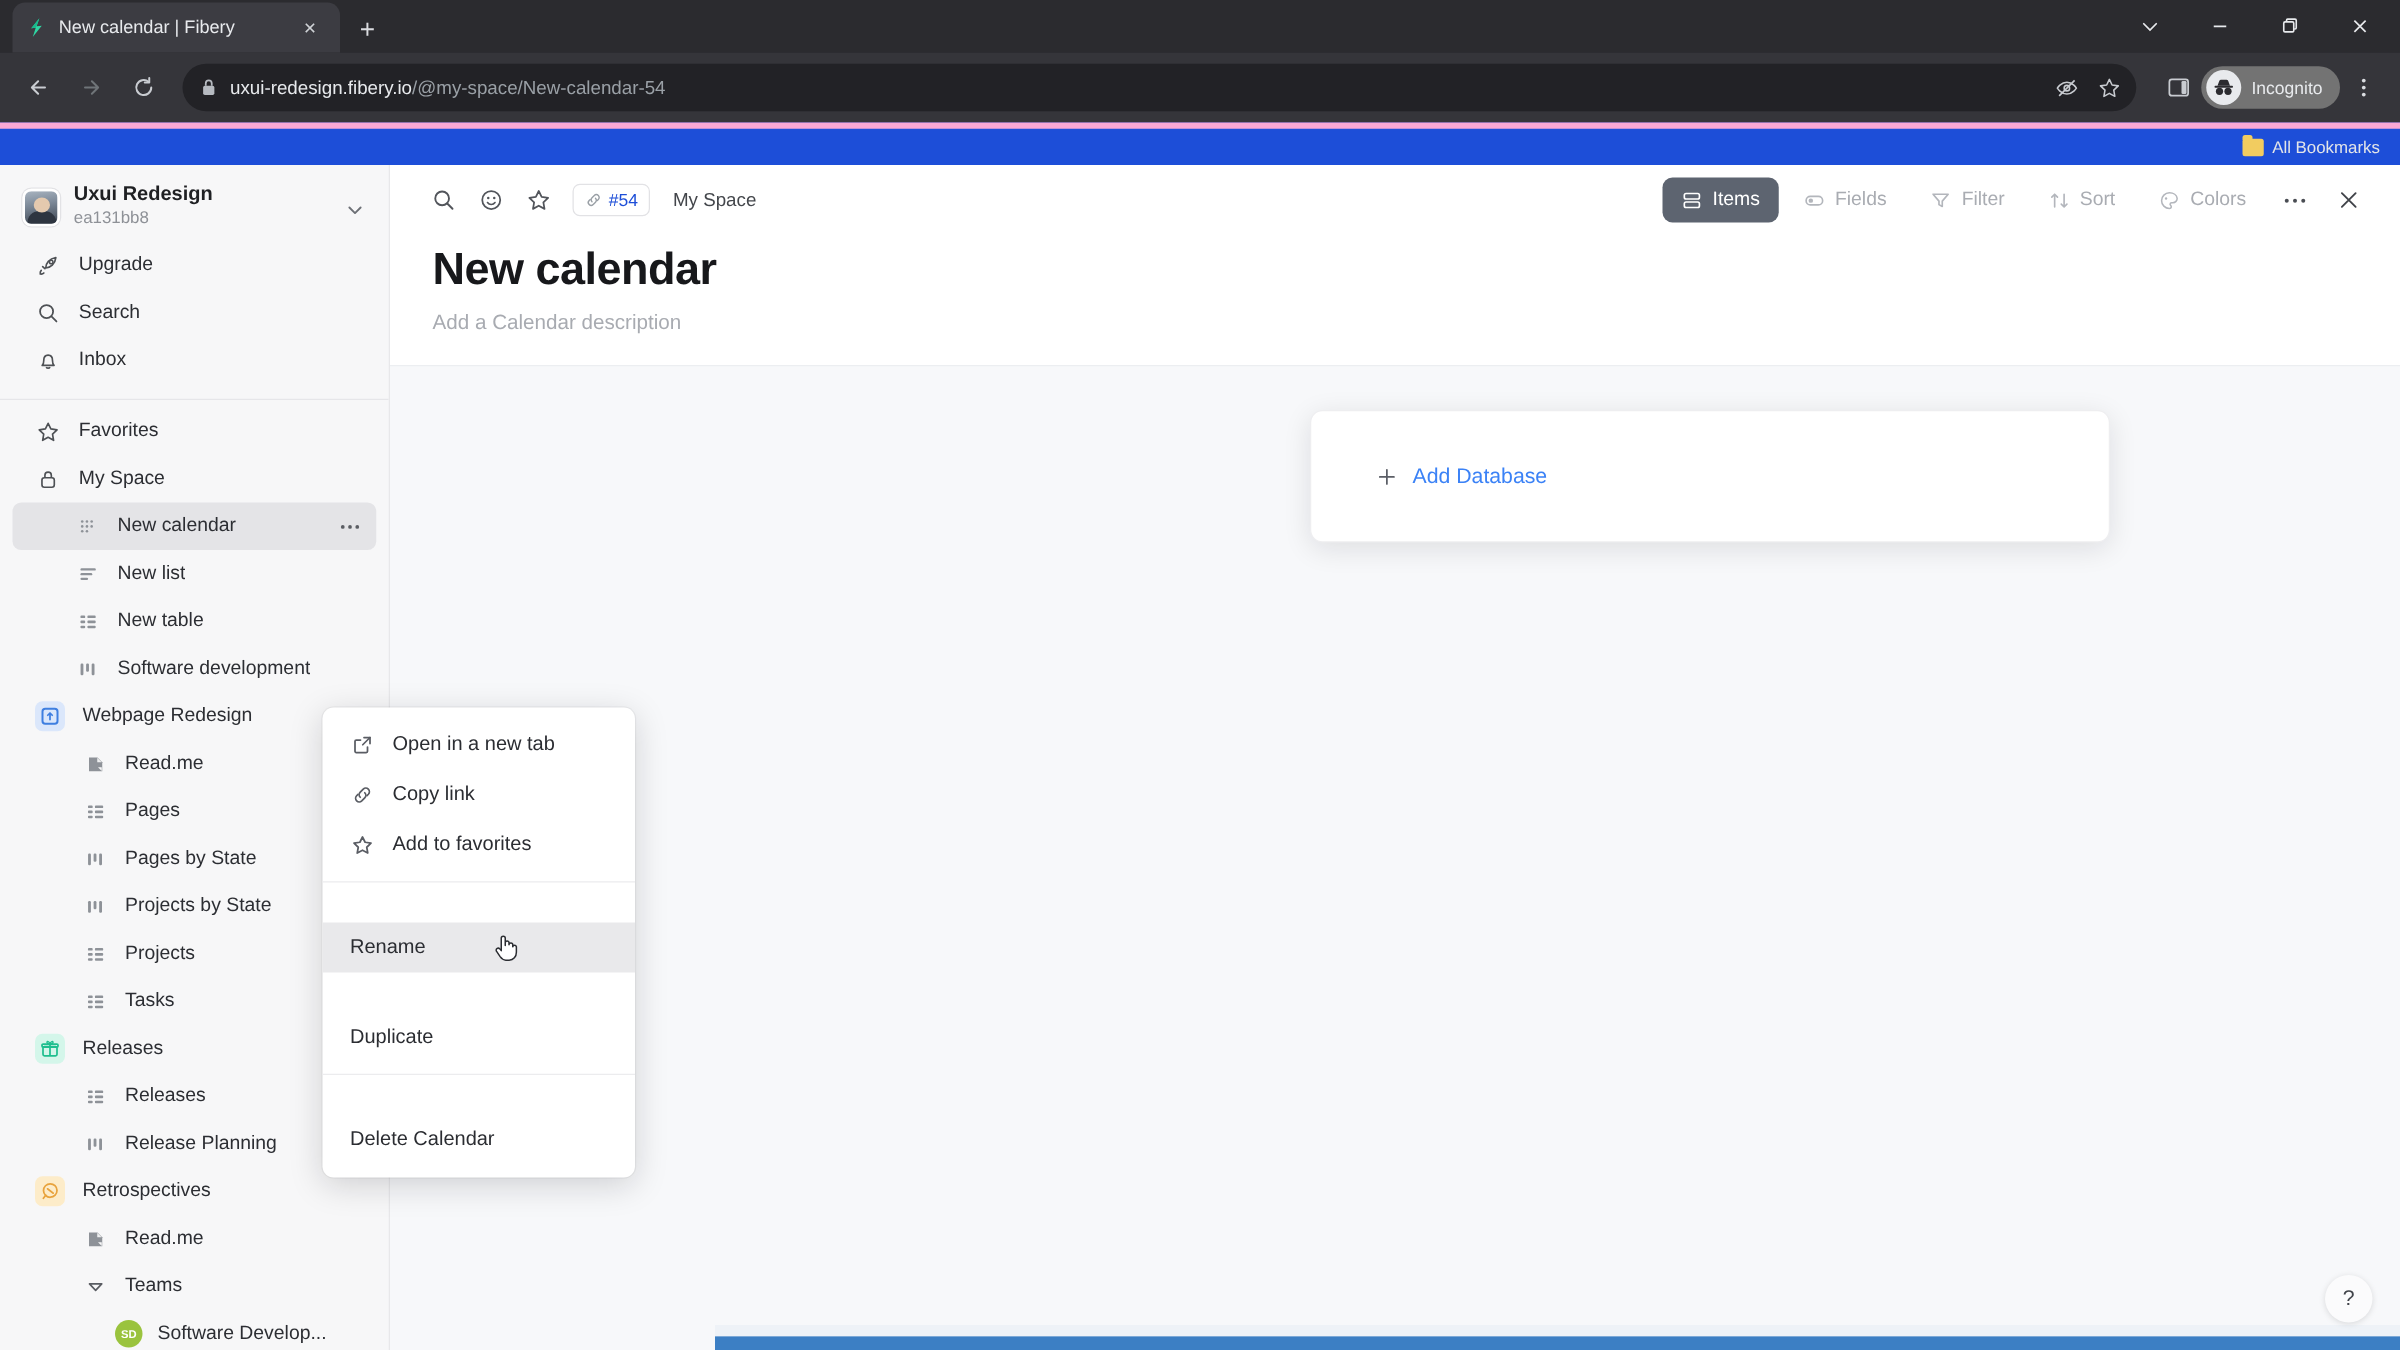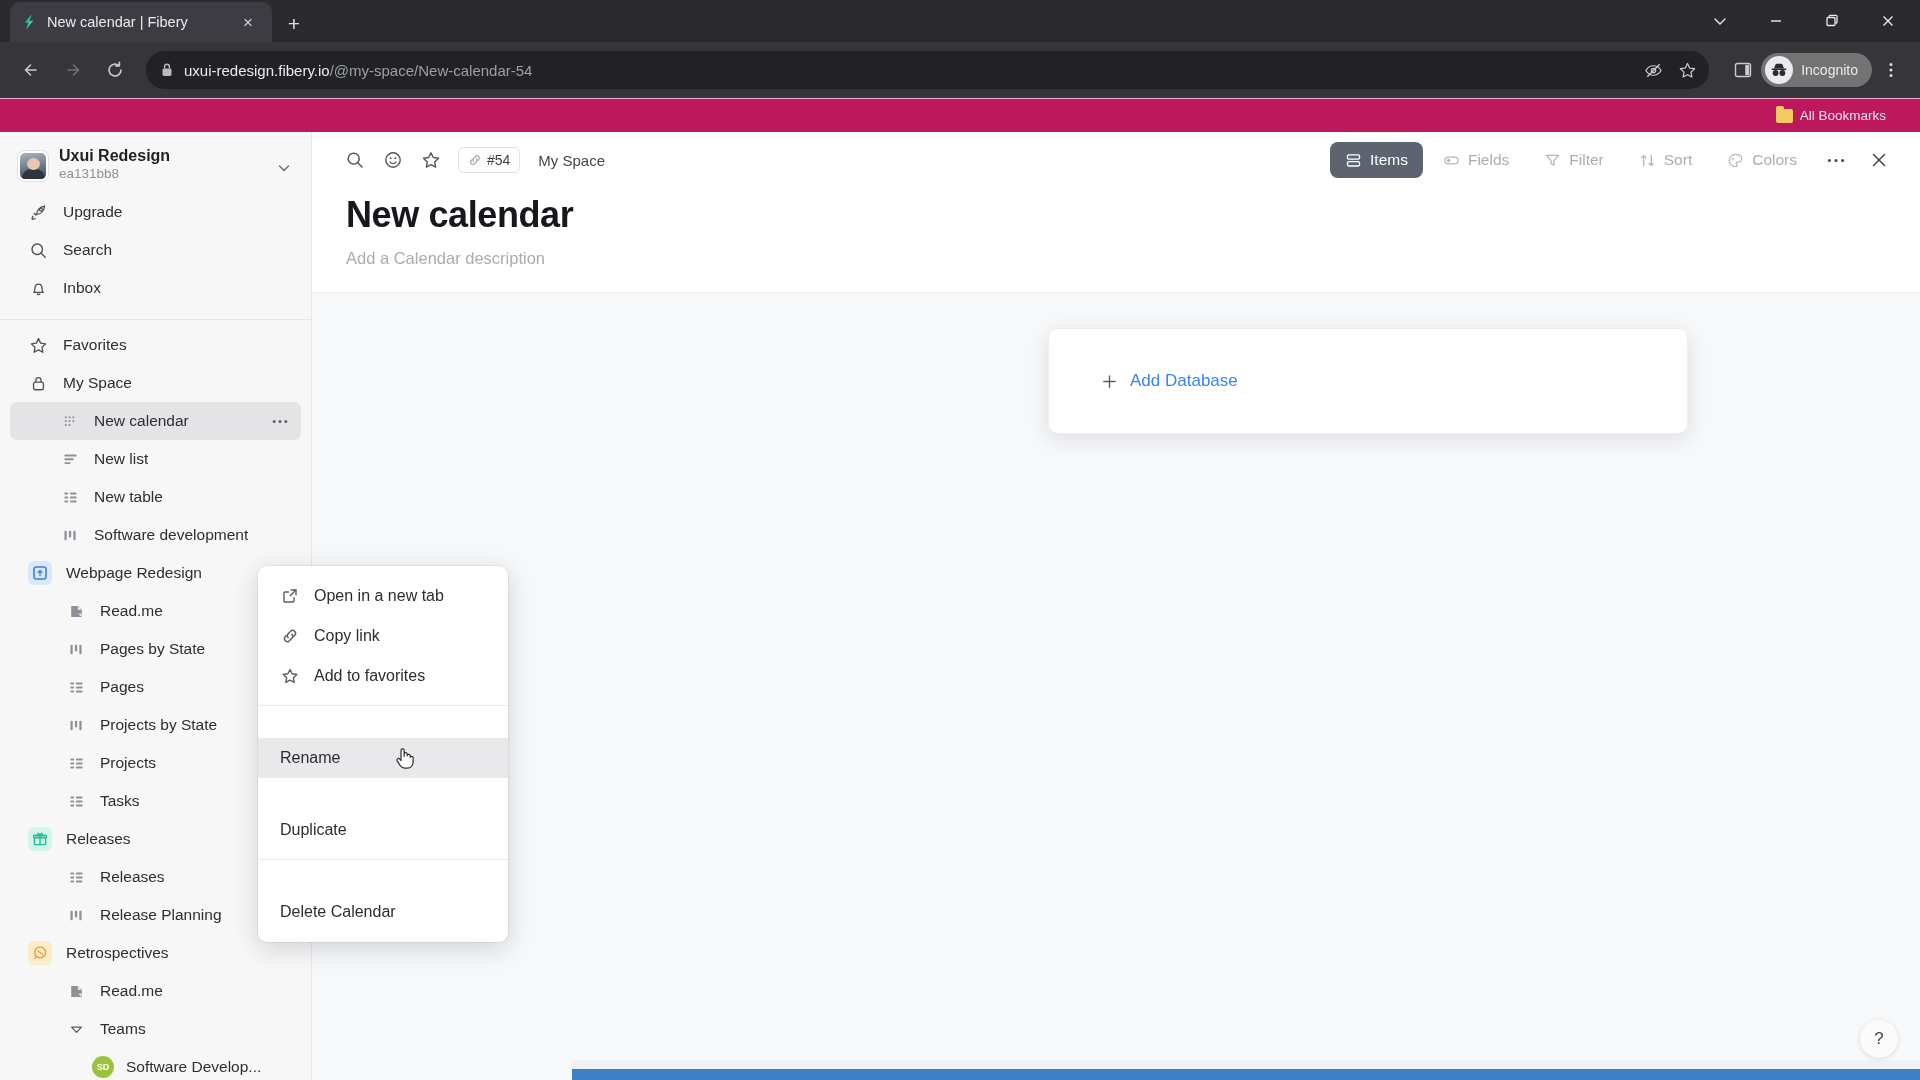--- a/index.html
+++ b/index.html
@@ -55,22 +55,22 @@
   .omni-icon { width: 32px; height: 32px; display:flex;align-items:center;justify-content:center;color:#c9ccd1; }
   .tb-right { display: flex; align-items: center; gap: 2px; margin-left: 6px; }
   .incog-pill {
     height: 34px; background: #737373; border-radius: 18px; display: flex; align-items: center;
     gap: 8px; padding: 0 14px 0 4px; color: #e8eaed; font-size: 14px;
   }
   .incog-av { width: 28px; height: 28px; border-radius: 50%; background: #e8eaed; display:flex;align-items:center;justify-content:center; }
   .kebab { width: 34px; height: 34px; display:flex;align-items:center;justify-content:center; color:#dadce0; font-size: 19px; letter-spacing:0; }
 
   .bookmarkbar {
-    height: 34px; background: #be185d; display: flex; align-items: center; justify-content: flex-end;
-    padding-right: 26px; border-top: 1px solid #f9a8d4;
+    height: 34px; background: #1d4ed8; display: flex; align-items: center; justify-content: flex-end;
+    padding-right: 8px; border-top: 5px solid #f9a8d4;
   }
   .bm-item { display: flex; align-items: center; gap: 7px; color: #e3e5e8; font-size: 13.5px; padding: 4px 8px; border-radius:5px; }
   .bm-folder { width: 17px; height: 14px; background: #f2cc60; border-radius: 2px 2px 2px 2px; position: relative; }
   .bm-folder:before { content:""; position:absolute; left:0; top:-3px; width:8px;height:4px;background:#f2cc60;border-radius:2px 2px 0 0;}
 
   
   #app { flex: 1; display: flex; background: #ffffff; position: relative; overflow: hidden; }
 
   
   #sidebar {
@@ -121,21 +121,21 @@
   }
   .team-av { width: 22px;height:22px;border-radius:50%;background:#9ac33e;color:#fff;font-size:9px;
     display:flex;align-items:center;justify-content:center; flex:0 0 22px; font-weight:700;}
 
   
   #main { flex: 1; display: flex; flex-direction: column; background: #fff; position: relative; min-width: 0; }
   .main-top { height: 56px; display: flex; align-items: center; padding: 0 22px 0 26px; gap: 4px; }
   .mt-icon { width: 34px; height: 34px; border-radius: 6px; display:flex;align-items:center;justify-content:center; color:#52555b; }
   .id-chip {
     display: flex; align-items: center; gap: 5px; height: 26px; padding: 0 9px;
-    border: 1px solid #e2e2e5; border-radius: 6px; color: #404040; font-size: 14px; margin-left: 6px;
+    border: 1px solid #e2e2e5; border-radius: 6px; color: #1d4ed8; font-size: 14px; margin-left: 6px;
   }
   .space-crumb { margin-left: 14px; font-size: 15px; color: #43464b; }
   .mt-right { margin-left: auto; display: flex; align-items: center; gap: 5px; }
   .seg-btn {
     display:flex;align-items:center;gap:8px;height:36px;padding:0 15px;border-radius:8px;
     font-size:15.5px; color:#a9acb2;
   }
   .seg-btn.on { background:#5d6470; color:#fff; }
   .mt-plain { width:38px;height:36px;border-radius:8px;display:flex;align-items:center;justify-content:center;color:#4a4d53;}
 
@@ -457,110 +457,110 @@
               <path d="M10.4 3.4 v3.8 h3.8" fill="#fff" opacity=".85"></path>
               <path d="M11 11.4 h3.2 v3.2" fill="#f7f7f8"></path>
             </svg>
           </span>
           <span class="sb-label">Read.me</span>
         </div>
         <div class="sb-row child2">
           <span class="ic">
             <svg width="17" height="17" viewBox="0 0 18 18">
                 <g fill="#8e9298">
+                  <rect x="2.5" y="3.6" width="4" height="2.2" rx=".8"></rect>
+                  <rect x="8.4" y="3.6" width="7" height="2.2" rx=".8"></rect>
+                  <rect x="2.5" y="7.9" width="4" height="2.2" rx=".8"></rect>
+                  <rect x="8.4" y="7.9" width="7" height="2.2" rx=".8"></rect>
+                  <rect x="2.5" y="12.2" width="4" height="2.2" rx=".8"></rect>
+                  <rect x="8.4" y="12.2" width="7" height="2.2" rx=".8"></rect>
+                </g>
+              </svg>
+          </span>
+          <span class="sb-label">Pages</span>
+        </div>
+        <div class="sb-row child2">
+          <span class="ic">
+            <svg width="17" height="17" viewBox="0 0 18 18">
+                <g fill="#8e9298">
                   <rect x="2.6" y="4" width="2.4" height="10" rx="1"></rect>
                   <rect x="7.3" y="4" width="2.4" height="7" rx="1"></rect>
                   <rect x="12" y="4" width="2.4" height="10" rx="1"></rect>
                 </g>
               </svg>
           </span>
           <span class="sb-label">Pages by State</span>
+        </div>
+        <div class="sb-row child2">
+          <span class="ic">
+            <svg width="17" height="17" viewBox="0 0 18 18">
+                <g fill="#8e9298">
+                  <rect x="2.6" y="4" width="2.4" height="10" rx="1"></rect>
+                  <rect x="7.3" y="4" width="2.4" height="7" rx="1"></rect>
+                  <rect x="12" y="4" width="2.4" height="10" rx="1"></rect>
+                </g>
+              </svg>
+          </span>
+          <span class="sb-label">Projects by State</span>
         </div>
         <div class="sb-row child2">
           <span class="ic">
             <svg width="17" height="17" viewBox="0 0 18 18">
                 <g fill="#8e9298">
                   <rect x="2.5" y="3.6" width="4" height="2.2" rx=".8"></rect>
                   <rect x="8.4" y="3.6" width="7" height="2.2" rx=".8"></rect>
                   <rect x="2.5" y="7.9" width="4" height="2.2" rx=".8"></rect>
                   <rect x="8.4" y="7.9" width="7" height="2.2" rx=".8"></rect>
                   <rect x="2.5" y="12.2" width="4" height="2.2" rx=".8"></rect>
                   <rect x="8.4" y="12.2" width="7" height="2.2" rx=".8"></rect>
                 </g>
               </svg>
           </span>
-          <span class="sb-label">Pages</span>
-        </div>
-        <div class="sb-row child2">
-          <span class="ic">
-            <svg width="17" height="17" viewBox="0 0 18 18">
-                <g fill="#8e9298">
-                  <rect x="2.6" y="4" width="2.4" height="10" rx="1"></rect>
-                  <rect x="7.3" y="4" width="2.4" height="7" rx="1"></rect>
-                  <rect x="12" y="4" width="2.4" height="10" rx="1"></rect>
-                </g>
-              </svg>
-          </span>
-          <span class="sb-label">Projects by State</span>
+          <span class="sb-label">Projects</span>
         </div>
         <div class="sb-row child2">
           <span class="ic">
             <svg width="17" height="17" viewBox="0 0 18 18">
                 <g fill="#8e9298">
                   <rect x="2.5" y="3.6" width="4" height="2.2" rx=".8"></rect>
                   <rect x="8.4" y="3.6" width="7" height="2.2" rx=".8"></rect>
                   <rect x="2.5" y="7.9" width="4" height="2.2" rx=".8"></rect>
                   <rect x="8.4" y="7.9" width="7" height="2.2" rx=".8"></rect>
                   <rect x="2.5" y="12.2" width="4" height="2.2" rx=".8"></rect>
                   <rect x="8.4" y="12.2" width="7" height="2.2" rx=".8"></rect>
                 </g>
               </svg>
           </span>
-          <span class="sb-label">Projects</span>
+          <span class="sb-label">Tasks</span>
+        </div>
+
+        <div class="sb-row space">
+          <span class="space-ic" style="background:#d4f6ea;">
+            <svg width="16" height="16" viewBox="0 0 16 16">
+              <rect x="2.4" y="6.2" width="11.2" height="7.4" rx="1.2" stroke="#1fbf8f" stroke-width="1.4" fill="none"></rect>
+              <rect x="1.6" y="4.3" width="12.8" height="2.4" rx=".9" stroke="#1fbf8f" stroke-width="1.4" fill="none"></rect>
+              <path d="M8 4.3 V13.6" stroke="#1fbf8f" stroke-width="1.4"></path>
+              <path d="M8 4.3 C6.6 4.3 5.2 3.6 5.6 2.6 C6 1.7 7.5 2.4 8 4.3Z M8 4.3 C9.4 4.3 10.8 3.6 10.4 2.6 C10 1.7 8.5 2.4 8 4.3Z" stroke="#1fbf8f" stroke-width="1.1" fill="none"></path>
+            </svg>
+          </span>
+          <span class="sb-label">Releases</span>
         </div>
         <div class="sb-row child2">
           <span class="ic">
             <svg width="17" height="17" viewBox="0 0 18 18">
                 <g fill="#8e9298">
                   <rect x="2.5" y="3.6" width="4" height="2.2" rx=".8"></rect>
                   <rect x="8.4" y="3.6" width="7" height="2.2" rx=".8"></rect>
                   <rect x="2.5" y="7.9" width="4" height="2.2" rx=".8"></rect>
                   <rect x="8.4" y="7.9" width="7" height="2.2" rx=".8"></rect>
                   <rect x="2.5" y="12.2" width="4" height="2.2" rx=".8"></rect>
                   <rect x="8.4" y="12.2" width="7" height="2.2" rx=".8"></rect>
                 </g>
               </svg>
           </span>
-          <span class="sb-label">Tasks</span>
-        </div>
-
-        <div class="sb-row space">
-          <span class="space-ic" style="background:#d4f6ea;">
-            <svg width="16" height="16" viewBox="0 0 16 16">
-              <rect x="2.4" y="6.2" width="11.2" height="7.4" rx="1.2" stroke="#1fbf8f" stroke-width="1.4" fill="none"></rect>
-              <rect x="1.6" y="4.3" width="12.8" height="2.4" rx=".9" stroke="#1fbf8f" stroke-width="1.4" fill="none"></rect>
-              <path d="M8 4.3 V13.6" stroke="#1fbf8f" stroke-width="1.4"></path>
-              <path d="M8 4.3 C6.6 4.3 5.2 3.6 5.6 2.6 C6 1.7 7.5 2.4 8 4.3Z M8 4.3 C9.4 4.3 10.8 3.6 10.4 2.6 C10 1.7 8.5 2.4 8 4.3Z" stroke="#1fbf8f" stroke-width="1.1" fill="none"></path>
-            </svg>
-          </span>
-          <span class="sb-label">Releases</span>
-        </div>
-        <div class="sb-row child2">
-          <span class="ic">
-            <svg width="17" height="17" viewBox="0 0 18 18">
-                <g fill="#8e9298">
-                  <rect x="2.5" y="3.6" width="4" height="2.2" rx=".8"></rect>
-                  <rect x="8.4" y="3.6" width="7" height="2.2" rx=".8"></rect>
-                  <rect x="2.5" y="7.9" width="4" height="2.2" rx=".8"></rect>
-                  <rect x="8.4" y="7.9" width="7" height="2.2" rx=".8"></rect>
-                  <rect x="2.5" y="12.2" width="4" height="2.2" rx=".8"></rect>
-                  <rect x="8.4" y="12.2" width="7" height="2.2" rx=".8"></rect>
-                </g>
-              </svg>
-          </span>
           <span class="sb-label">Releases</span>
         </div>
         <div class="sb-row child2">
           <span class="ic">
             <svg width="17" height="17" viewBox="0 0 18 18">
                 <g fill="#8e9298">
                   <rect x="2.6" y="4" width="2.4" height="10" rx="1"></rect>
                   <rect x="7.3" y="4" width="2.4" height="7" rx="1"></rect>
                   <rect x="12" y="4" width="2.4" height="10" rx="1"></rect>
                 </g>

